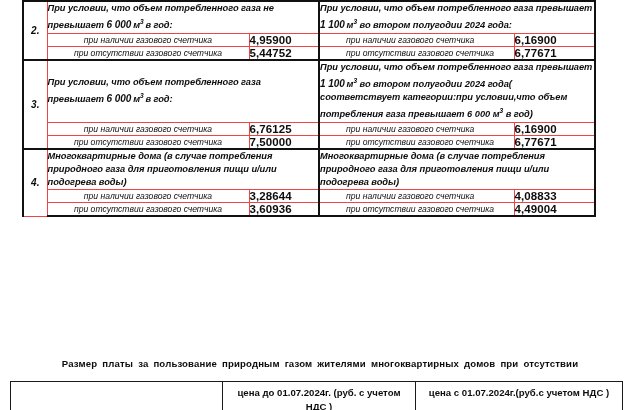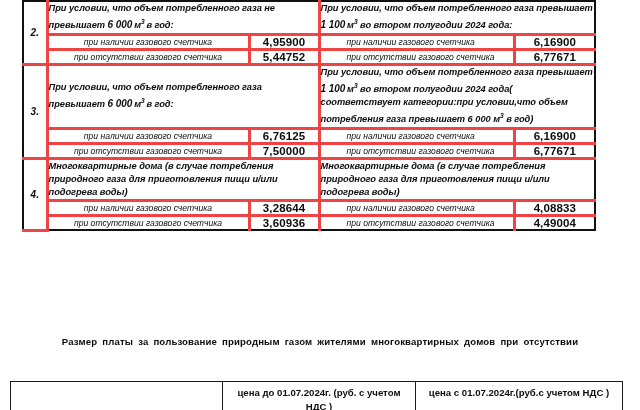--- a/index.html
+++ b/index.html
@@ -25,21 +25,21 @@
   
   .tariff-table {
     position: absolute;
     left: 22px;
     top: 0px;
     width: 572px;
     border-collapse: collapse;
     table-layout: fixed;
   }
   .tariff-table td {
-    border: 3px solid #ef4444;
+    border: 1px solid #ef4444;
     padding: 0;
     vertical-align: middle;
   }
   .col-num   { width: 24px; }
   .col-ldesc { width: 202px; }
   .col-lval  { width: 70px; }
   .col-rdesc { width: 195px; }
   .col-rval  { width: 81px; }
 
   .sect-top td { border-top: 2px solid #111; }
@@ -76,30 +76,29 @@
   }
   .lbl-cell.rt {
     text-align: left;
     padding-left: 26px;
     padding-right: 4px;
   }
 
   .val-cell {
     font-weight: bold;
     font-size: 11.5px;
-    text-align: center;
     padding: 4px 2px;
     letter-spacing: 0.1px;
   }
 
   
   .section-heading {
     position: absolute;
     left: 28px;
-    top: 334px;
+    top: 356px;
     width: 584px;
     text-align: center;
     font-size: 9.6px;
     font-weight: bold;
     line-height: 16px;
     letter-spacing: 0.15px;
     word-spacing: 2.2px;
   }
 
   

